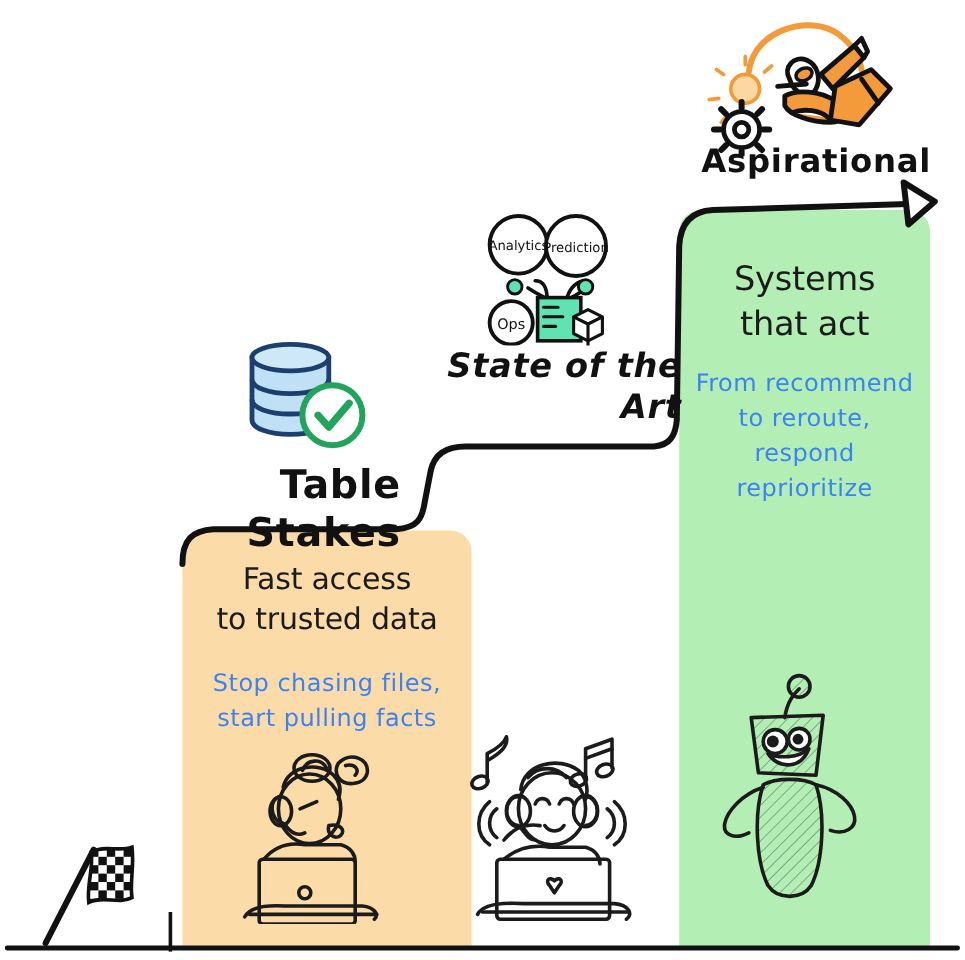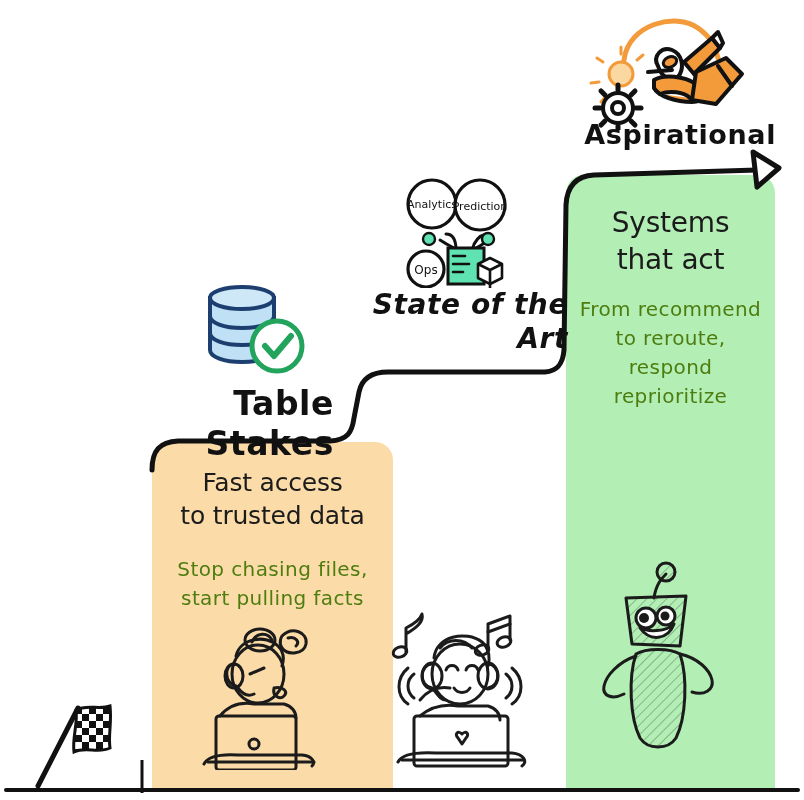--- a/index.html
+++ b/index.html
@@ -15,21 +15,21 @@
     border-radius:18px 18px 0 0;}
   .step-body{position:absolute;left:0;right:0;top:0;text-align:center;
     padding:0 8px;box-sizing:border-box;}
   .headline{
     font-family:"DejaVu Sans",sans-serif;
     font-size:25px;line-height:1.33;color:#1b1b1b;font-weight:400;
     letter-spacing:-0.2px;
   }
   .sub{
     font-family:"DejaVu Sans",sans-serif;
-    font-size:20px;line-height:1.45;color:#4d7c0f;font-weight:400;
+    font-size:20px;line-height:1.45;color:#3b82f6;font-weight:400;
     margin-top:22px;letter-spacing:.4px;
   }
   .step.green .headline{font-size:28px;line-height:1.32;}
   .step.green .sub{margin-top:16px;}
 
   
   .hand{
     position:absolute;
     font-family:"DejaVu Sans",sans-serif;
     font-weight:600;color:#111;letter-spacing:.6px;
@@ -60,21 +60,21 @@
       <div class="sub">
         <div>Stop chasing files,</div>
         <div>start pulling facts</div>
       </div>
     </div>
   </div>
 
 
   <div class="step green" id="step-3" style="left:566px;top:175px;width:209px;height:615px;">
     <div class="fill" style="background:#b3efb4;"></div>
-    <div class="step-body" style="top:30px;">
+    <div class="step-body" style="top:40px;">
       <div class="headline">
         <div>Systems</div>
         <div>that act</div>
       </div>
       <div class="sub">
         <div>From recommend</div>
         <div>to reroute, respond</div>
         <div>reprioritize</div>
       </div>
     </div>

